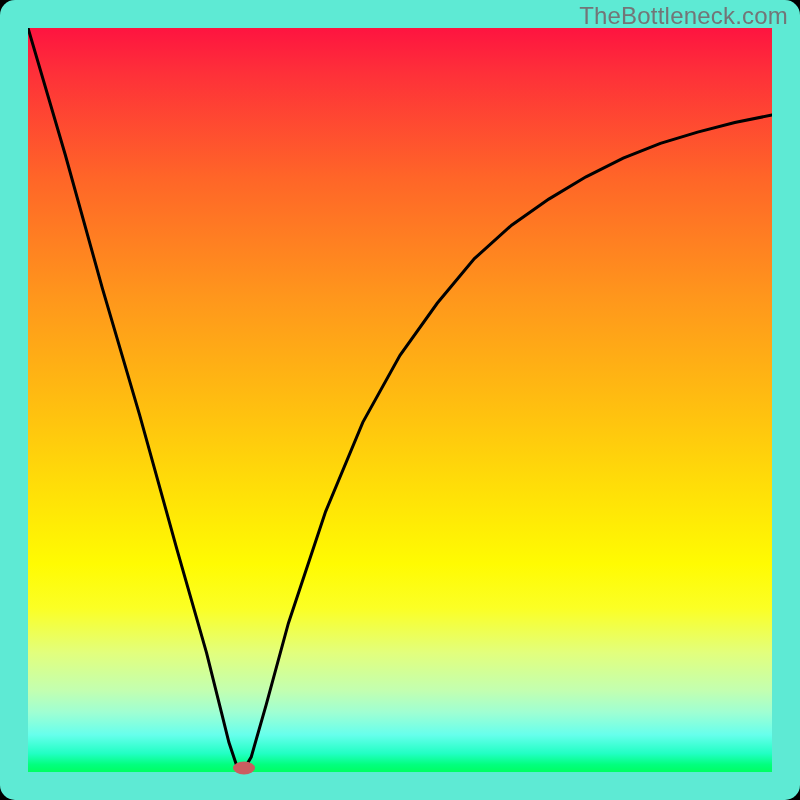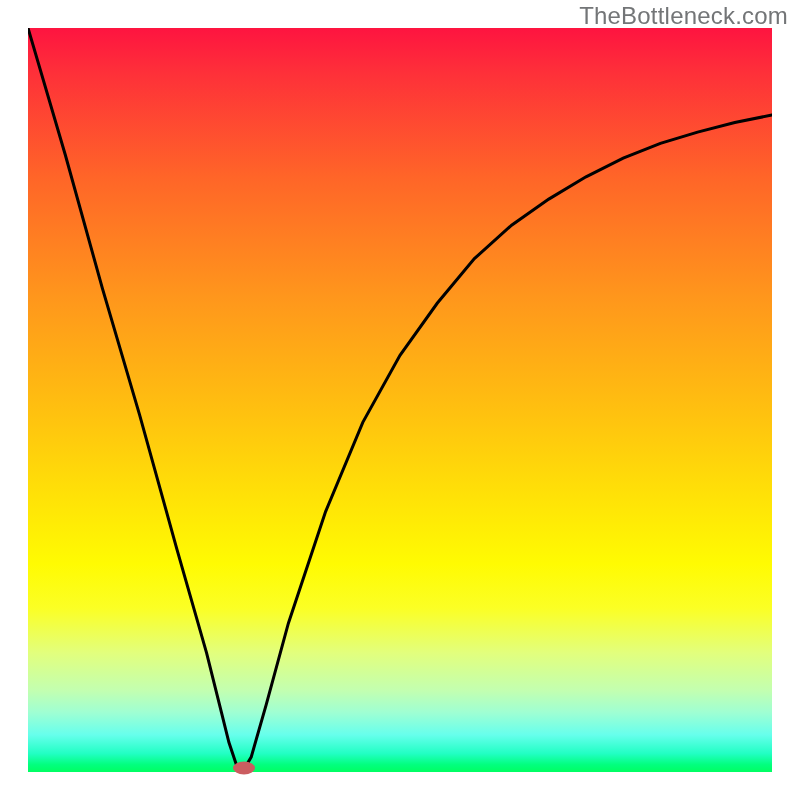--- a/index.html
+++ b/index.html
@@ -7,21 +7,22 @@
     padding: 0;
     width: 800px;
     height: 800px;
     background: #000;
     overflow: hidden;
   }
   .outer {
     position: relative;
     width: 800px;
     height: 800px;
-    background: #ffffff;
+    background: #5eead4;
+    border-radius: 15px;
   }
   .watermark {
     position: absolute;
     top: 2px;
     right: 12px;
     color: #737577;
     font-family: Arial, Helvetica, sans-serif;
     font-size: 24px;
     font-weight: 500;
     letter-spacing: 0.2px;

